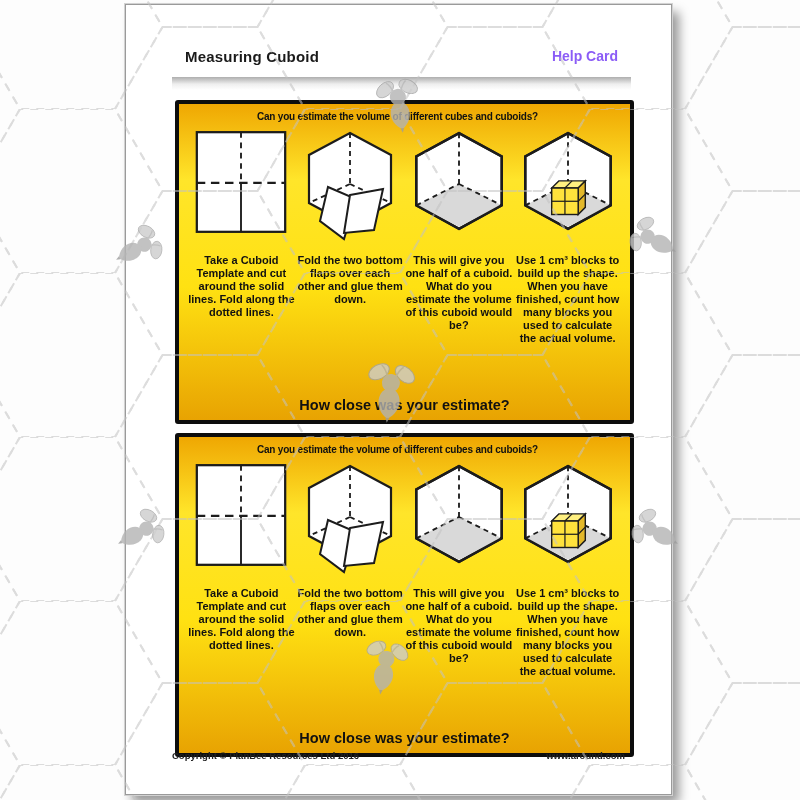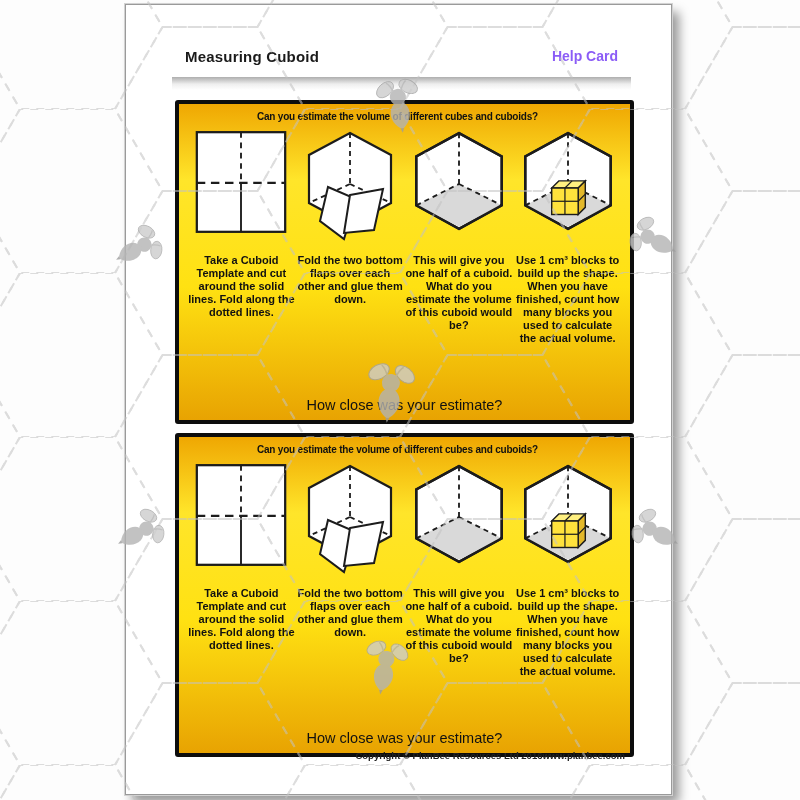--- a/index.html
+++ b/index.html
@@ -21,23 +21,23 @@
         border:4px solid #0d0d0d;border-radius:3px;
         background:linear-gradient(180deg,#efa702 0%,#ffe52a 24%,#ffe112 58%,#e8a302 100%);}
   .card.c1{top:95px;} .card.c2{top:428px;}
   .card-title{margin:0;padding:7px 20px 0 6px;text-align:center;font-size:10px;font-weight:bold;
         color:#111;letter-spacing:-.2px;white-space:nowrap;}
   .panels{display:flex;justify-content:space-between;padding:4px 8px 0 8px;}
   .panel{flex:1 1 0;min-width:0;}
   .illwrap{height:120px;display:flex;align-items:flex-start;justify-content:center;padding-top:3px;}
   .panel figcaption{font-size:11px;font-weight:bold;line-height:13px;text-align:center;color:#111;margin-top:5px;}
   .question{position:absolute;left:0;right:0;bottom:7px;text-align:center;
-        font-size:14.5px;font-weight:normal;color:#111;}
-  
-  .foot{position:absolute;left:46px;right:46px;top:745px;display:flex;justify-content:flex-end;}
+        font-size:14.5px;font-weight:bold;color:#111;}
+  
+  .foot{position:absolute;left:46px;right:46px;top:745px;display:flex;justify-content:space-between;}
   .foot span{font-size:9.5px;font-weight:bold;color:#222;}
   
   .hexes{position:absolute;left:0;top:0;z-index:50;pointer-events:none;opacity:.55;}
   .bee{position:absolute;z-index:60;opacity:.8;pointer-events:none;}
   .hidden-defs{position:absolute;width:0;height:0;overflow:hidden;}
 </style>
 </head>
 <body>
 
 <svg class="hidden-defs" aria-hidden="true">
@@ -180,21 +180,21 @@
               </svg>
           </div>
           <figcaption>Use 1 cm³ blocks to build up the shape. When you have finished, count how many blocks you used to calculate the actual volume.</figcaption>
         </figure>
       </div>
       <div class="question">How close was your estimate?</div>
     </section>
 
     <div class="foot">
       <span>Copyright © PlanBee Resources Ltd 2016</span>
-      <span>www.planbee.com</span>
+      <span>www.around.com</span>
     </div>
   </div>
 
   <svg class="hexes" width="800" height="800">
     <defs>
       <pattern id="hx" width="285" height="164" patternUnits="userSpaceOnUse" patternTransform="translate(-75,-55)">
         <g fill="none" stroke="#c2c2c2" stroke-width="2" stroke-dasharray="8 7">
           <path d="M-95 0 L-47.5 -82 L47.5 -82 L95 0 L47.5 82 L-47.5 82 Z"></path>
           <path d="M-95 164 L-47.5 82 L47.5 82 L95 164 L47.5 246 L-47.5 246 Z"></path>
           <path d="M47.5 82 L95 0 L190 0 L237.5 82 L190 164 L95 164 Z"></path>

